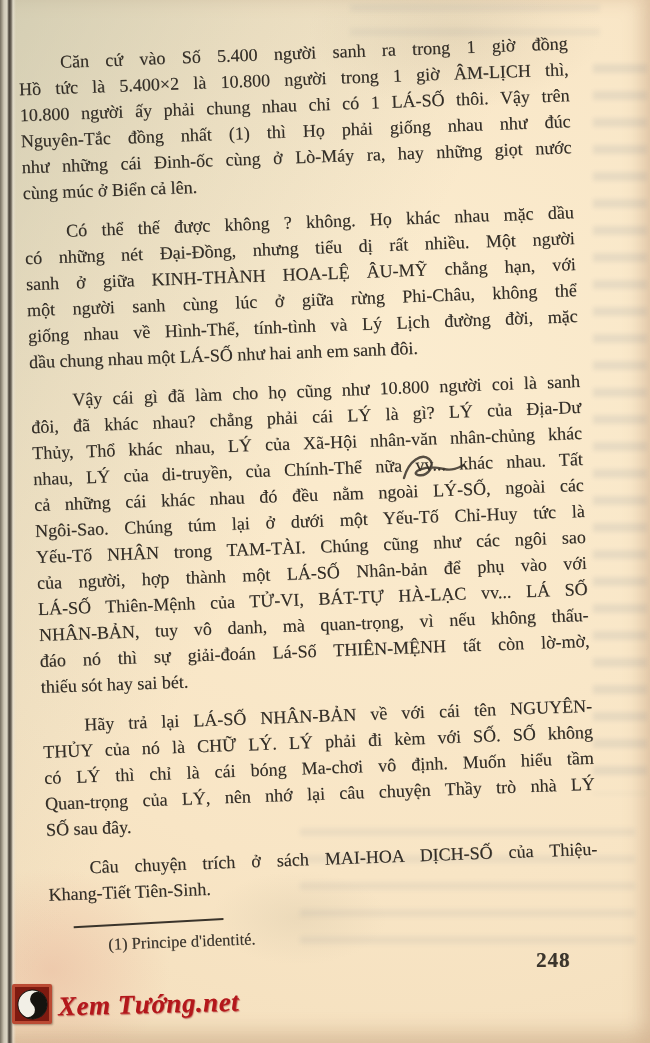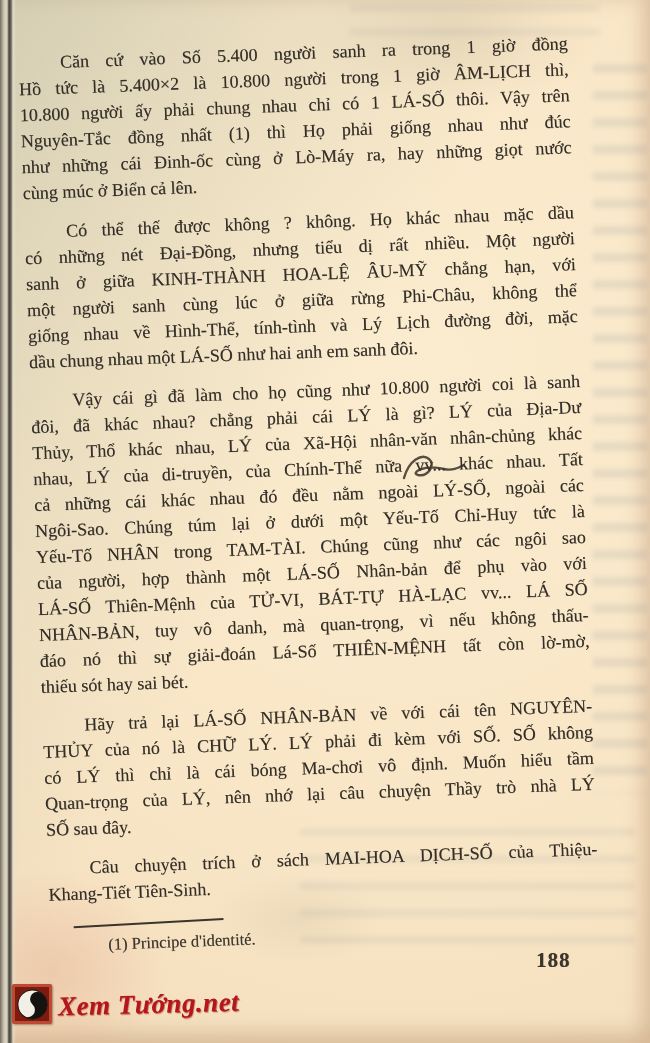--- a/index.html
+++ b/index.html
@@ -112,21 +112,21 @@
         </div>
       </div>
     <div class="footnote-rule"></div>
     <div class="footnote">(1) Principe d'identité.</div>
   </div>
 
   <svg class="scribble" width="74" height="36" viewBox="0 0 74 36">
     <path d="M4,28 C9,10 22,3 29,9 C36,15 28,27 18,25 C10,23 24,14 44,19 C52,21 58,18 64,15" fill="none" stroke="#3a332b" stroke-width="2.4" stroke-linecap="round"></path>
   </svg>
 
-  <div class="page-number">188</div>
+  <div class="page-number">248</div>
 
   <div class="watermark">
     <span class="wm-icon">
       <svg viewBox="0 0 100 100">
         <circle cx="50" cy="50" r="47" fill="#f2efe6" stroke="#15130f" stroke-width="3"></circle>
         <path d="M50 3 a47 47 0 0 1 0 94 a23.5 23.5 0 0 0 0 -47 a23.5 23.5 0 0 1 0 -47 Z" fill="#15130f"></path>
         <circle cx="50" cy="26.5" r="8.5" fill="#15130f"></circle>
         <circle cx="50" cy="73.5" r="8.5" fill="#f2efe6"></circle>
       </svg>
     </span>

